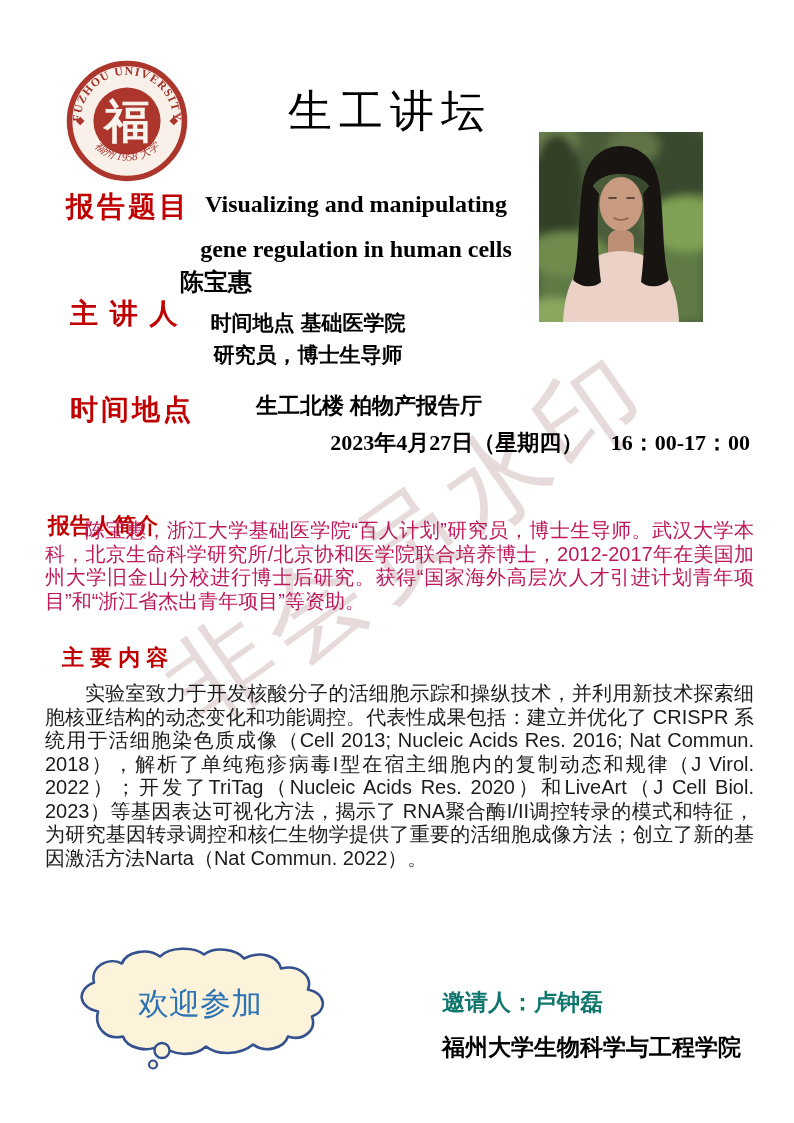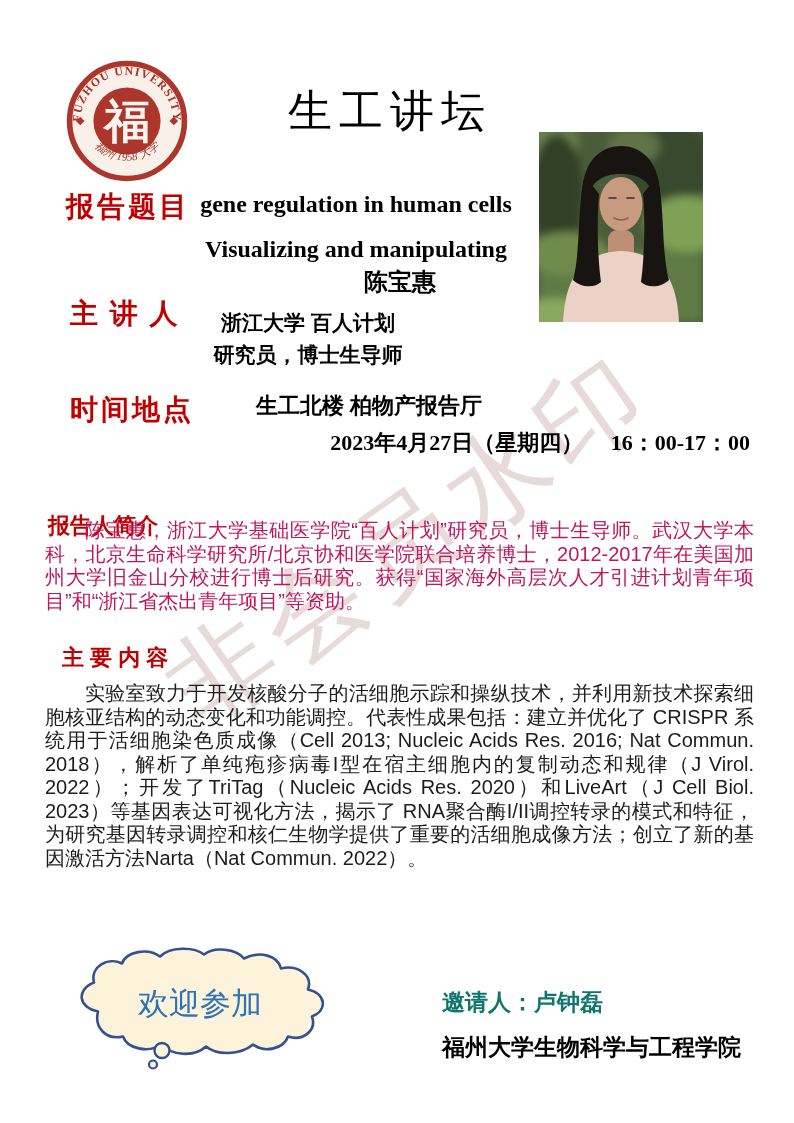--- a/index.html
+++ b/index.html
@@ -32,21 +32,21 @@
 
   
   .row-label { font-size:28px; font-weight:bold; color:#c00000; white-space:nowrap; }
   #report-title-label { left:66px; top:188px; letter-spacing:3px; }
   #report-title-lines {
     left:178px; top:182px; width:356px; text-align:center;
     font-family:"Liberation Serif", serif; font-weight:bold;
     font-size:24px; line-height:45px; color:#000;
   }
   #speaker-label { left:70px; top:295px; letter-spacing:2px; }
-  #speaker-name  { left:180px; top:266px; width:256px; text-align:right; font-size:24px; font-weight:bold; color:#000; }
+  #speaker-name  { left:180px; top:266px; width:256px; text-align:left; font-size:24px; font-weight:bold; color:#000; }
   #speaker-aff   { left:180px; top:309px; width:256px; text-align:center; font-size:21px; font-weight:bold; color:#000; }
   #speaker-pos   { left:180px; top:341px; width:256px; text-align:center; font-size:21px; font-weight:bold; color:#000; }
   #time-label { left:70px; top:391px; letter-spacing:3px; }
   #venue { left:193px; top:391px; width:352px; text-align:center; font-size:22px; font-weight:bold; color:#000; }
   #datetime {
     left:100px; top:428px; width:650px; text-align:right;
     font-size:22px; font-weight:bold; color:#000;
     font-family:"Liberation Serif", serif;
   }
 
@@ -130,27 +130,27 @@
       <g stroke="#3a2a22" stroke-width="1.6" stroke-linecap="round">
         <path d="M 70,66 L 77,66"></path>
           <path d="M 88,66 L 95,66"></path>
       </g>
       <path d="M 75,86 Q 82,90 89,86" stroke="#8c5f4c" stroke-width="1.6" fill="none" stroke-linecap="round"></path>
     </g>
   </svg>
 
   <div id="report-title-label" class="abs content row-label">报告题目</div>
   <div id="report-title-lines" class="abs content">
+    <div>Visualizing and manipulating</div>
     <div>gene regulation in human cells</div>
-    <div>Visualizing and manipulating</div>
   </div>
 
   <div id="speaker-label" class="abs content row-label">主 讲 人</div>
   <div id="speaker-name" class="abs content">陈宝惠</div>
-  <div id="speaker-aff" class="abs content">浙江大学 百人计划</div>
+  <div id="speaker-aff" class="abs content">时间地点 基础医学院</div>
   <div id="speaker-pos" class="abs content">研究员，博士生导师</div>
 
   <div id="time-label" class="abs content row-label">时间地点</div>
   <div id="venue" class="abs content">生工北楼 柏物产报告厅</div>
   <div id="datetime" class="abs content">2023年4月27日（星期四）　 16：00-17：00</div>
 
   <div id="bio-heading" class="abs content section-heading">报告人简介</div>
   <div id="bio-text" class="abs content">陈宝惠，浙江大学基础医学院“百人计划”研究员，博士生导师。武汉大学本科，北京生命科学研究所/北京协和医学院联合培养博士，2012-2017年在美国加州大学旧金山分校进行博士后研究。获得“国家海外高层次人才引进计划青年项目”和“浙江省杰出青年项目”等资助。</div>
 
   <div id="content-heading" class="abs content section-heading">主 要 内 容</div>

